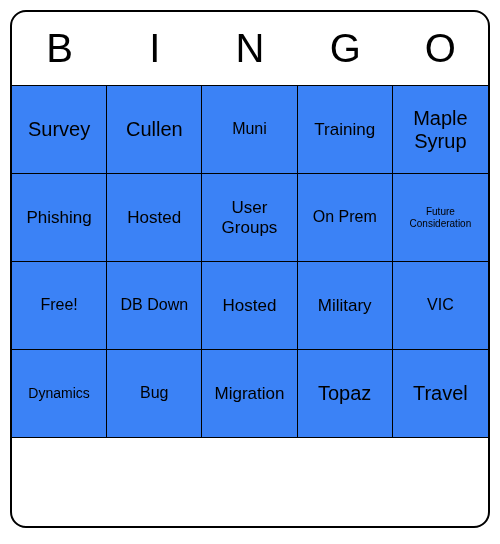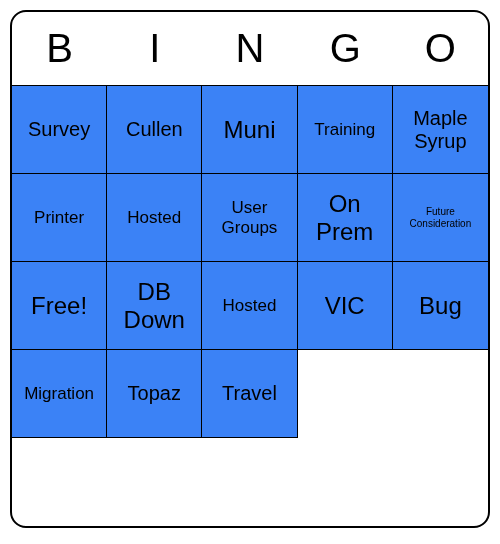--- a/index.html
+++ b/index.html
@@ -46,21 +46,21 @@
       text-align: center;
       padding: 4px;
       font-size: 17px;
       line-height: 1.15;
       background: #3b82f6;
       cursor: pointer;
     }
     .grid .cell:nth-child(5n) { border-right: none; }
     .grid .cell:nth-child(n+21) { border-bottom: none; }
     
-    .fs-xl { font-size: 24px; }
+    .fs-xl { font-size: 16px; }
     .fs-lg { font-size: 20px; }
     .fs-md { font-size: 17px; }
     .fs-sm { font-size: 14px; }
     .fs-xs { font-size: 10px; }
   </style>
 </head>
 <body>
 
 <div class="card">
   <div class="header">
@@ -70,30 +70,32 @@
     <div class="header-cell">G</div>
     <div class="header-cell">O</div>
   </div>
   <div class="grid">
     <div class="cell fs-lg">Survey</div>
     <div class="cell fs-lg">Cullen</div>
     <div class="cell fs-xl">Muni</div>
     <div class="cell fs-md">Training</div>
 
     <div class="cell fs-lg">Maple Syrup</div>
-    <div class="cell fs-md">Printer</div>
+    <div class="cell fs-md">Phishing</div>
     <div class="cell fs-md">Hosted</div>
     <div class="cell fs-md">User Groups</div>
 
     <div class="cell fs-xl">On Prem</div>
     <div class="cell fs-xs">Future Consideration</div>
     <div class="cell fs-xl">Free!</div>
     <div class="cell fs-xl">DB Down</div>
     <div class="cell fs-md">Hosted</div>
 
+    <div class="cell fs-md">Military</div>
     <div class="cell fs-xl">VIC</div>
+    <div class="cell fs-sm">Dynamics</div>
     <div class="cell fs-xl">Bug</div>
 
     <div class="cell fs-md">Migration</div>
     <div class="cell fs-lg">Topaz</div>
     <div class="cell fs-lg">Travel</div>
   </div>
 </div>
 
 </body></html>

